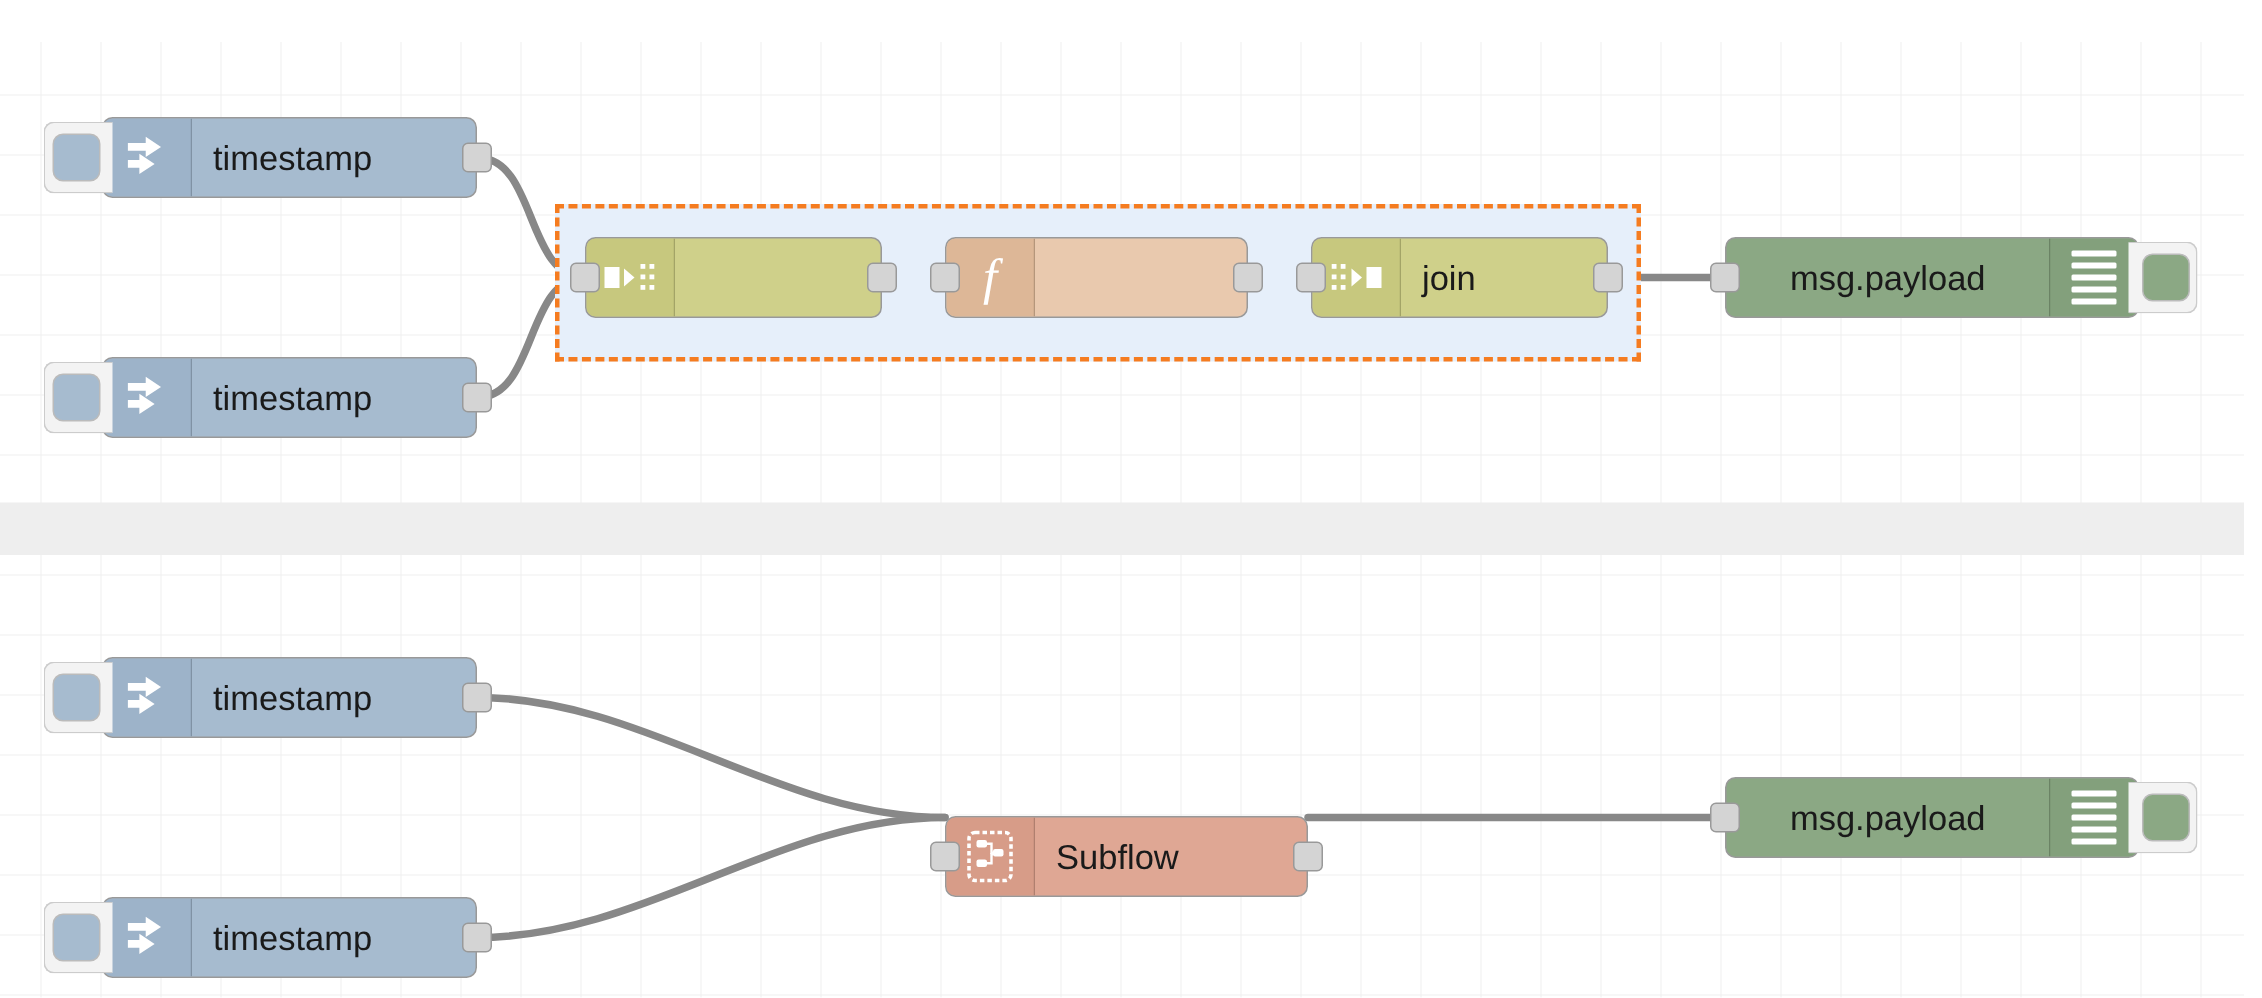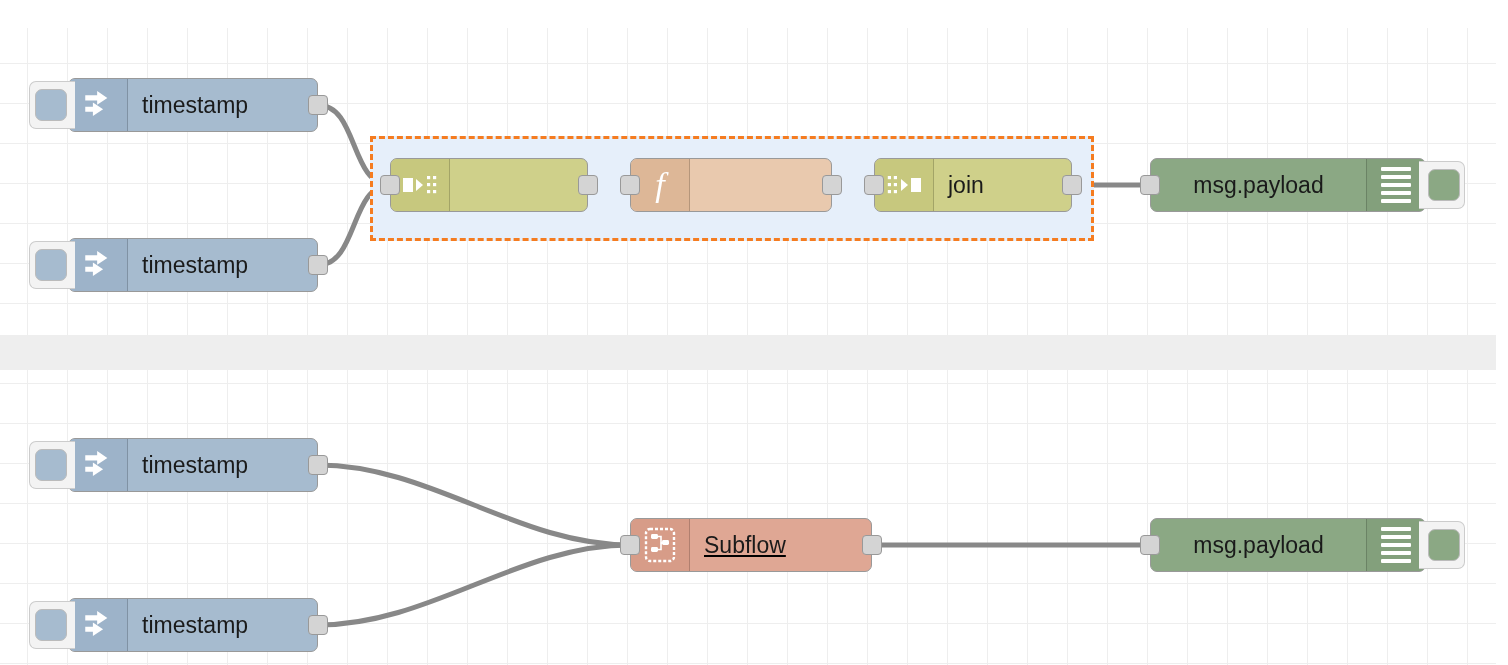--- a/index.html
+++ b/index.html
@@ -325,21 +325,21 @@
     <div class="icon-box">
       <svg class="glyph" width="34" height="34" viewBox="0 0 24 24" aria-hidden="true">
         <path fill="#ffffff" d="M3 5.2h8.4V2.2L18.6 7 11.4 11.8V8.8H3z"></path>
         <path fill="#ffffff" d="M3 13.2h5.4v-3L15.6 15 8.4 19.8v-3H3z"></path>
       </svg>
     </div>
     <div class="label left">timestamp</div>
     <div class="port out"></div>
   </div>
 
-  <div class="node n-subflow" style="left:630px; top:490px; width:242px;text-decoration:underline;">
+  <div class="node n-subflow" style="left:630px; top:516px; width:242px;">
     <div class="icon-box">
       <svg class="glyph" width="34" height="38" viewBox="0 0 34 38" aria-hidden="true">
         <rect x="3" y="3" width="28" height="32" rx="4" ry="4" fill="none" stroke="#ffffff" stroke-width="2.4" stroke-dasharray="3 2"></rect>
         <rect x="8" y="8" width="7" height="5" rx="1.4" fill="#ffffff"></rect>
         <rect x="19" y="14" width="7" height="5" rx="1.4" fill="#ffffff"></rect>
         <rect x="8" y="21" width="7" height="5" rx="1.4" fill="#ffffff"></rect>
         <path d="M15 10.5 h3 v6 h1" stroke="#ffffff" stroke-width="1.6" fill="none"></path>
         <path d="M15 23.5 h3 v-6 h1" stroke="#ffffff" stroke-width="1.6" fill="none"></path>
       </svg>
     </div>

